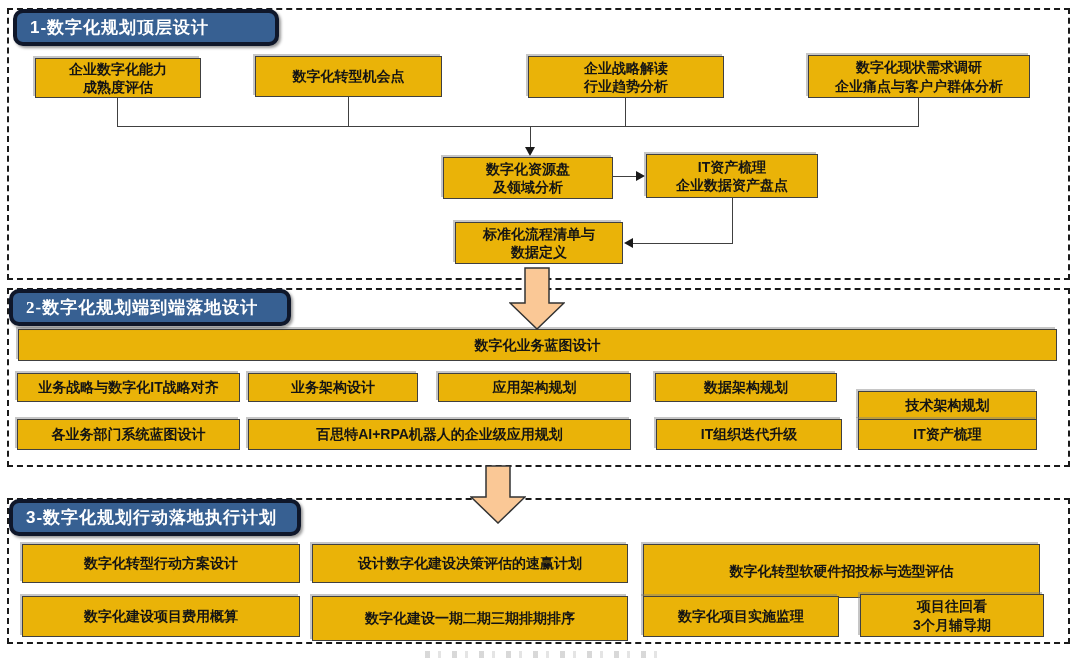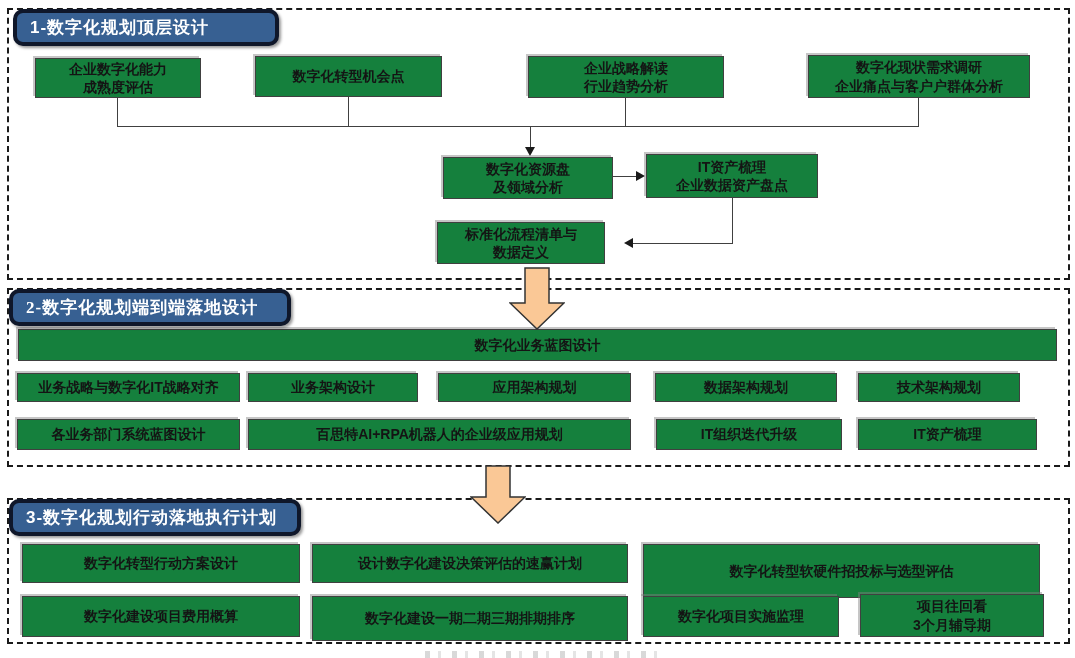--- a/index.html
+++ b/index.html
@@ -8,21 +8,21 @@
     font-family:"Liberation Sans","DejaVu Sans",sans-serif;overflow:hidden;
   }
   .sect{position:absolute;border:2px dashed #1a1a1a;background:transparent;}
   .hdr{
     position:absolute;background:#376092;border:4px solid #0f172a;border-radius:10px;
     color:#ffffff;font-weight:bold;font-size:17px;display:flex;align-items:center;
     padding-left:13px;box-sizing:border-box;box-shadow:2px 2px 3px rgba(0,0,0,0.4);
     letter-spacing:1px;z-index:3;
   }
   .obox{
-    position:absolute;background:#15803d;border:1px solid #404040;
+    position:absolute;background:#eab308;border:1px solid #404040;
     box-shadow:-2px -2px 0 0 rgba(128,128,128,0.45);
     display:flex;align-items:center;justify-content:center;text-align:center;
     font-weight:bold;font-size:14px;color:#141414;white-space:pre-line;line-height:1.3;
     box-sizing:border-box;z-index:2;
   }
   .hline,.vline{position:absolute;background:#404040;z-index:1;}
   .hline{height:1px;}
   .vline{width:1px;}
   .tri{position:absolute;width:0;height:0;z-index:1;}
   .tri-down{border-left:5px solid transparent;border-right:5px solid transparent;border-top:9px solid #1a1a1a;}
@@ -63,37 +63,37 @@
   <div class="vline" style="left:530px;top:126px;height:22px;"></div>
   <div class="tri tri-down" style="left:525px;top:147px;"></div>
 
   <div class="obox" style="left:443px;top:157px;width:170px;height:42px;">数字化资源盘
 及领域分析</div>
   <div class="obox" style="left:646px;top:154px;width:172px;height:44px;">IT资产梳理
 企业数据资产盘点</div>
   <div class="hline" style="left:613px;top:176px;width:24px;"></div>
   <div class="tri tri-right" style="left:636px;top:171px;"></div>
 
-  <div class="obox" style="left:437px;top:222px;width:168px;height:42px;">标准化流程清单与
+  <div class="obox" style="left:455px;top:222px;width:168px;height:42px;">标准化流程清单与
 数据定义</div>
   <div class="vline" style="left:732px;top:198px;height:45px;"></div>
   <div class="hline" style="left:632px;top:243px;width:101px;"></div>
   <div class="tri tri-left" style="left:624px;top:238px;"></div>
 
   <svg class="blockarrow" style="left:509px;top:267px;" width="56" height="63" viewBox="0 0 56 63">
     <polygon points="16,1 40,1 40,36 55,36 28,62 1,36 16,36" fill="#FAC896" stroke="#333333" stroke-width="1.5"></polygon>
   </svg>
 
   <div class="obox" style="left:18px;top:329px;width:1039px;height:32px;">数字化业务蓝图设计</div>
 
   <div class="obox" style="left:17px;top:373px;width:223px;height:29px;">业务战略与数字化IT战略对齐</div>
   <div class="obox" style="left:248px;top:373px;width:170px;height:29px;">业务架构设计</div>
   <div class="obox" style="left:438px;top:373px;width:193px;height:29px;">应用架构规划</div>
   <div class="obox" style="left:655px;top:373px;width:182px;height:29px;">数据架构规划</div>
-  <div class="obox" style="left:858px;top:373px;width:162px;height:29px;">技术架构规划</div>
+  <div class="obox" style="left:858px;top:391px;width:179px;height:29px;">技术架构规划</div>
 
   <div class="obox" style="left:17px;top:419px;width:223px;height:31px;">各业务部门系统蓝图设计</div>
   <div class="obox" style="left:248px;top:419px;width:383px;height:31px;">百思特AI+RPA机器人的企业级应用规划</div>
   <div class="obox" style="left:656px;top:419px;width:186px;height:31px;">IT组织迭代升级</div>
   <div class="obox" style="left:858px;top:419px;width:179px;height:31px;">IT资产梳理</div>
 
   <svg class="blockarrow" style="left:470px;top:465px;" width="56" height="59" viewBox="0 0 56 59">
     <polygon points="16,1 40,1 40,32 55,32 28,58 1,32 16,32" fill="#FAC896" stroke="#333333" stroke-width="1.5"></polygon>
   </svg>
 

